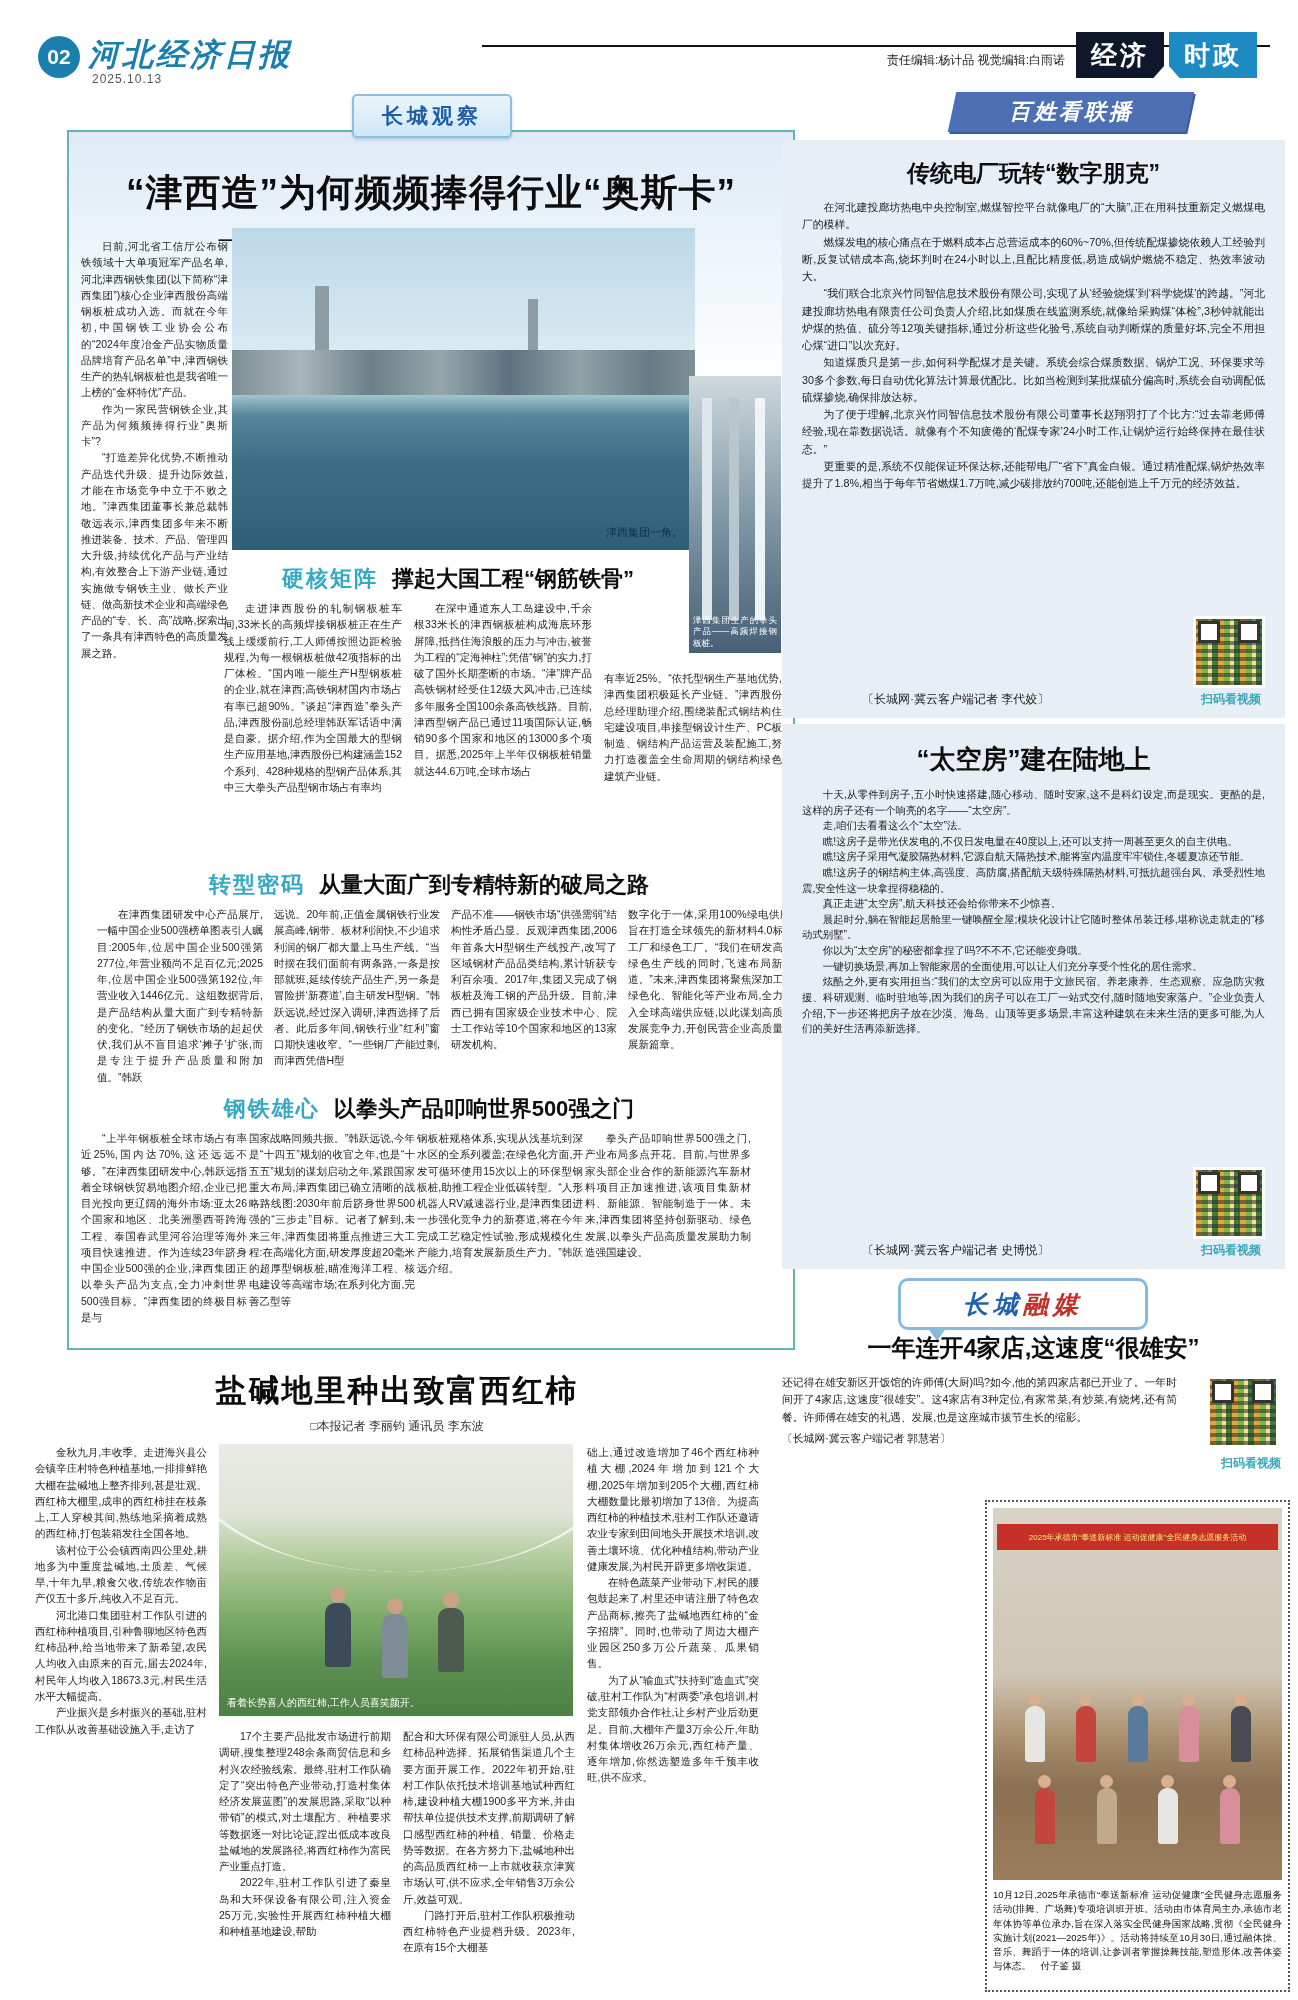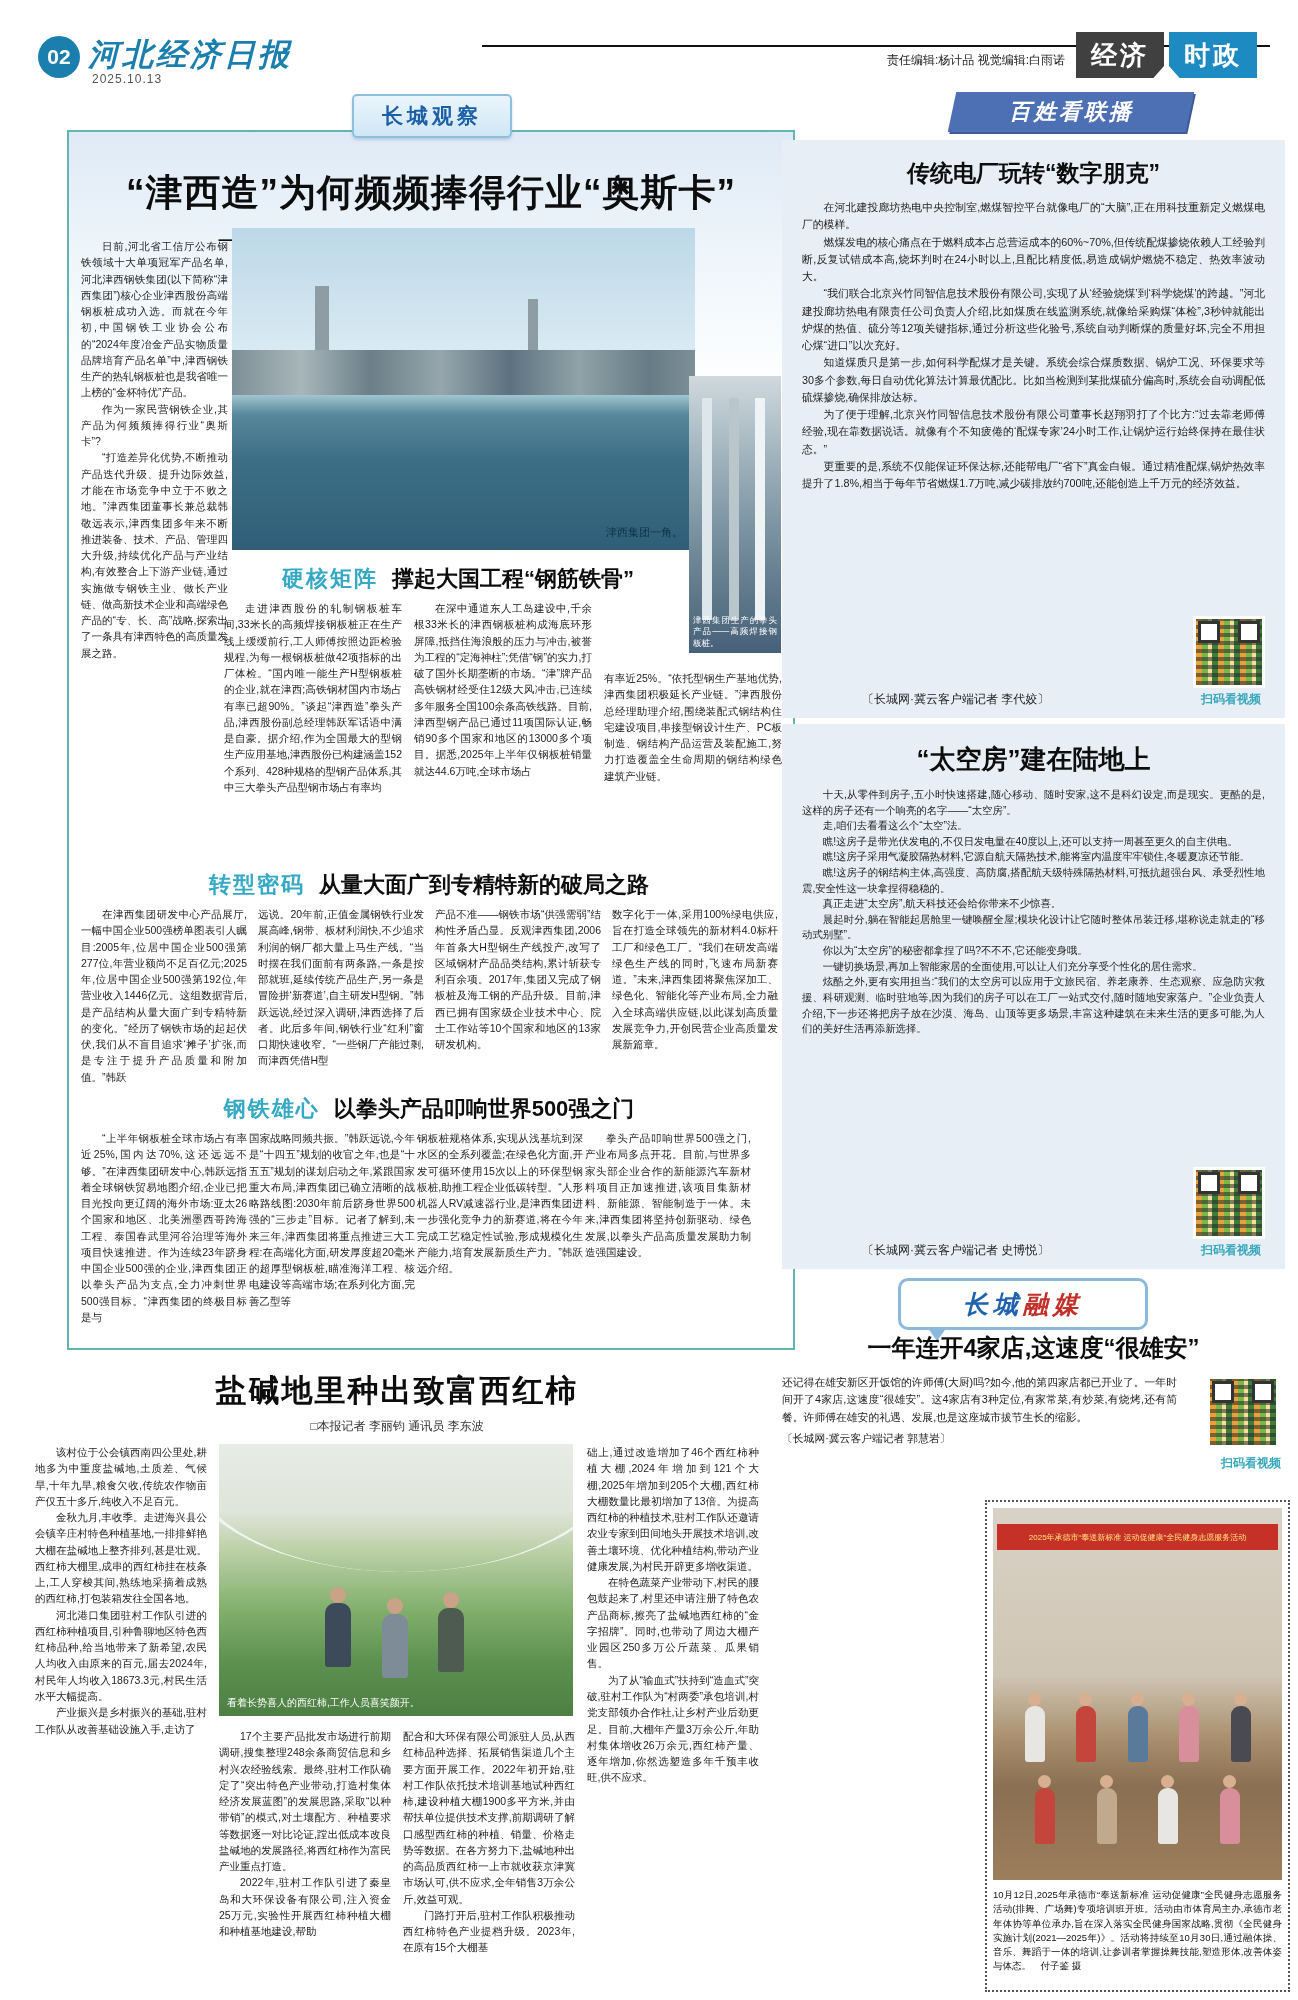--- a/index.html
+++ b/index.html
@@ -10,21 +10,21 @@
               background:#1b7fae;color:#fff;font-size:21px;font-weight:bold;
               display:flex;align-items:center;justify-content:center;}
   .hdr-logo{position:absolute;left:88px;top:34px;color:#1b7fae;font-size:31px;font-weight:900;
             font-style:italic;letter-spacing:3px;}
   .hdr-date{position:absolute;left:92px;top:72px;font-size:12px;color:#555;letter-spacing:1px;}
   .hdr-line{position:absolute;left:482px;top:45px;width:788px;height:2px;background:#111;}
   .hdr-editors{position:absolute;left:830px;top:52px;width:235px;font-size:12px;color:#222;text-align:right;}
   .hdr-tags{position:absolute;left:1076px;top:32px;display:flex;gap:5px;}
   .tag{width:88px;height:46px;color:#fff;font-size:26px;font-weight:900;letter-spacing:3px;
        display:flex;align-items:center;justify-content:center;}
-  .tag-red{background:#404040;clip-path:polygon(0 0,100% 0,100% 74%,88% 100%,0 100%);}
+  .tag-red{background:#0f172a;clip-path:polygon(0 0,100% 0,100% 74%,88% 100%,0 100%);}
   .tag-blue{background:#1e8ac2;clip-path:polygon(0 0,100% 0,100% 100%,12% 100%,0 74%);}
   
   .main-box{position:absolute;left:35px;top:130px;width:724px;height:1216px;
             border:2px solid #63b5b3;
             background:linear-gradient(180deg,#dfeaf6 0,#eff6fb 130px,#ffffff 260px);margin-left:32px;}
   .gc-badge{position:absolute;left:352px;top:94px;width:156px;height:40px;z-index:3;
             background:linear-gradient(180deg,#eaf5fc,#cfe7f5);border:2px solid #8cc0de;border-radius:5px;
             color:#1d5fa6;font-size:21px;font-weight:900;letter-spacing:4px;
             display:flex;align-items:center;justify-content:center;box-shadow:0 2px 3px rgba(60,110,160,.25);}
   .main-headline{margin-top:36px;text-align:center;font-size:37px;font-weight:900;color:#0d0d0d;letter-spacing:1px;}
@@ -163,21 +163,21 @@
           <p class="para">在深中通道东人工岛建设中,千余根33米长的津西钢板桩构成海底环形屏障,抵挡住海浪般的压力与冲击,被誉为工程的“定海神柱”;凭借“钢”的实力,打破了国外长期垄断的市场。“津”牌产品高铁钢材经受住12级大风冲击,已连续多年服务全国100余条高铁线路。目前,津西型钢产品已通过11项国际认证,畅销90多个国家和地区的13000多个项目。据悉,2025年上半年仅钢板桩销量就达44.6万吨,全球市场占</p>
         </div>
       <div class="col-txt cont" style="width:178px;height:172px;margin-top:70px;">
           <p class="para">有率近25%。“依托型钢生产基地优势,津西集团积极延长产业链。”津西股份总经理助理介绍,围绕装配式钢结构住宅建设项目,串接型钢设计生产、PC板制造、钢结构产品运营及装配施工,努力打造覆盖全生命周期的钢结构绿色建筑产业链。</p>
         </div>
     </div>
 
     <div class="sec-head" style="left:0;top:738px;width:720px;">
       <span class="sec-tag">转型密码</span><span>从量大面广到专精特新的破局之路</span>
     </div>
-    <div class="cols" style="left:12px;top:774px;width:698px;height:178px;gap:11px;">
+    <div class="cols" style="left:28px;top:774px;width:698px;height:178px;gap:11px;">
       <div class="col-txt" style="width:166px;">
           <p class="para">在津西集团研发中心产品展厅,一幅中国企业500强榜单图表引人瞩目:2005年,位居中国企业500强第277位,年营业额尚不足百亿元;2025年,位居中国企业500强第192位,年营业收入1446亿元。这组数据背后,是产品结构从量大面广到专精特新的变化。“经历了钢铁市场的起起伏伏,我们从不盲目追求‘摊子’扩张,而是专注于提升产品质量和附加值。”韩跃</p>
         </div>
       <div class="col-txt cont" style="width:166px;">
           <p class="para">远说。20年前,正值金属钢铁行业发展高峰,钢带、板材利润快,不少追求利润的钢厂都大量上马生产线。“当时摆在我们面前有两条路,一条是按部就班,延续传统产品生产,另一条是冒险拼‘新赛道’,自主研发H型钢。”韩跃远说,经过深入调研,津西选择了后者。此后多年间,钢铁行业“红利”窗口期快速收窄。“一些钢厂产能过剩,而津西凭借H型</p>
         </div>
       <div class="col-txt cont" style="width:166px;">
           <p class="para">产品不准——钢铁市场“供强需弱”结构性矛盾凸显。反观津西集团,2006年首条大H型钢生产线投产,改写了区域钢材产品品类结构,累计斩获专利百余项。2017年,集团又完成了钢板桩及海工钢的产品升级。目前,津西已拥有国家级企业技术中心、院士工作站等10个国家和地区的13家研发机构。</p>
         </div>
       <div class="col-txt cont" style="width:166px;">
@@ -201,22 +201,22 @@
       <div class="col-txt" style="width:166px;">
           <p class="para">拳头产品叩响世界500强之门,产业布局多点开花。目前,与世界多家头部企业合作的新能源汽车新材料项目正加速推进,该项目集新材料、新能源、智能制造于一体。未来,津西集团将坚持创新驱动、绿色发展,以拳头产品高质量发展助力制造强国建设。</p>
         </div>
     </div>
   </div>
 
   <div class="tom-head">盐碱地里种出致富西红柿</div>
   <div class="tom-byline">□本报记者 李丽钧 通讯员 李东波</div>
   <div class="tom-cols">
     <div class="col-txt">
+        <p class="para">金秋九月,丰收季。走进海兴县公会镇辛庄村特色种植基地,一排排鲜艳大棚在盐碱地上整齐排列,甚是壮观。西红柿大棚里,成串的西红柿挂在枝条上,工人穿梭其间,熟练地采摘着成熟的西红柿,打包装箱发往全国各地。</p>
         <p class="para">该村位于公会镇西南四公里处,耕地多为中重度盐碱地,土质差、气候旱,十年九旱,粮食欠收,传统农作物亩产仅五十多斤,纯收入不足百元。</p>
-        <p class="para">金秋九月,丰收季。走进海兴县公会镇辛庄村特色种植基地,一排排鲜艳大棚在盐碱地上整齐排列,甚是壮观。西红柿大棚里,成串的西红柿挂在枝条上,工人穿梭其间,熟练地采摘着成熟的西红柿,打包装箱发往全国各地。</p>
         <p class="para">河北港口集团驻村工作队引进的西红柿种植项目,引种鲁聊地区特色西红柿品种,给当地带来了新希望,农民人均收入由原来的百元,届去2024年,村民年人均收入18673.3元,村民生活水平大幅提高。</p>
         <p class="para">产业振兴是乡村振兴的基础,驻村工作队从改善基础设施入手,走访了</p>
       </div>
     <div class="col-txt pad-photo">
         <p class="para">17个主要产品批发市场进行前期调研,搜集整理248余条商贸信息和乡村兴农经验线索。最终,驻村工作队确定了“突出特色产业带动,打造村集体经济发展蓝图”的发展思路,采取“以种带销”的模式,对土壤配方、种植要求等数据逐一对比论证,蹚出低成本改良盐碱地的发展路径,将西红柿作为富民产业重点打造。</p>
         <p class="para">2022年,驻村工作队引进了秦皇岛和大环保设备有限公司,注入资金25万元,实验性开展西红柿种植大棚和种植基地建设,帮助</p>
       </div>
     <div class="col-txt pad-photo cont">
         <p class="para">配合和大环保有限公司派驻人员,从西红柿品种选择、拓展销售渠道几个主要方面开展工作。2022年初开始,驻村工作队依托技术培训基地试种西红柿,建设种植大棚1900多平方米,并由帮扶单位提供技术支撑,前期调研了解口感型西红柿的种植、销量、价格走势等数据。在各方努力下,盐碱地种出的高品质西红柿一上市就收获京津冀市场认可,供不应求,全年销售3万余公斤,效益可观。</p>
         <p class="para">门路打开后,驻村工作队积极推动西红柿特色产业提档升级。2023年,在原有15个大棚基</p>

